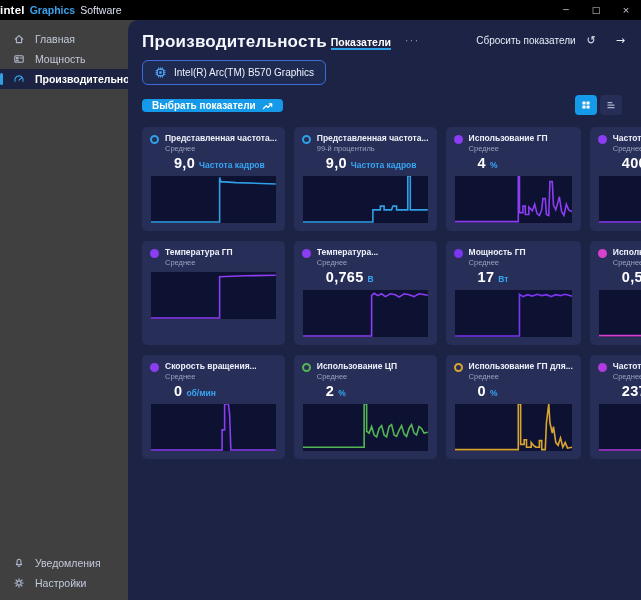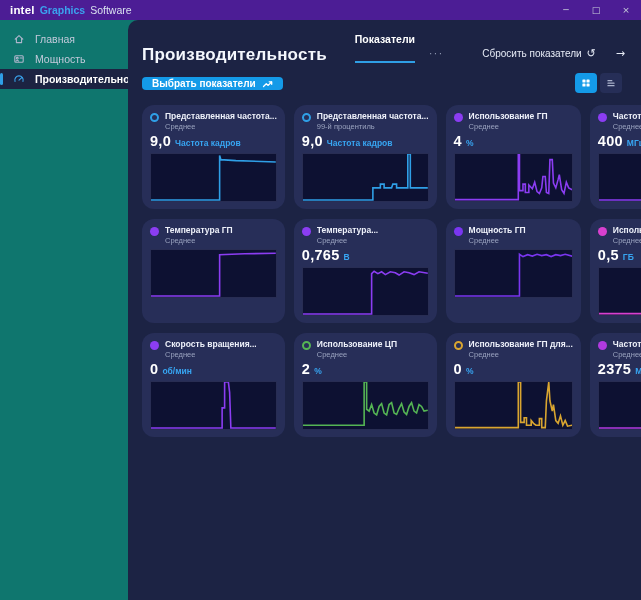--- a/index.html
+++ b/index.html
@@ -3,70 +3,70 @@
 <meta charset="utf-8">
 <style>
   html,body{margin:0;padding:0;}
   body{
     width:641px;height:600px;overflow:hidden;
     background:#0a0d1c;
     font-family:"Liberation Sans","DejaVu Sans",sans-serif;
     -webkit-font-smoothing:antialiased;
   }
   
-  .titlebar{height:20px;display:flex;align-items:center;background:#4c1d95;padding-left:10px;}
+  .titlebar{height:20px;display:flex;align-items:center;background:#000000;}
   .logo{display:flex;gap:5px;align-items:baseline;font-size:10.5px;}
   .logo .l-intel{font-weight:bold;color:#ffffff;font-size:11.5px;letter-spacing:.2px;}
   .logo .l-graphics{color:#3ba2ee;font-weight:bold;}
   .logo .l-software{color:#d9e0ef;}
   .win-controls{margin-left:auto;display:flex;height:100%;}
   .win-btn{width:30px;display:flex;align-items:center;justify-content:center;color:#c7cdda;font-size:9px;font-family:"DejaVu Sans",sans-serif;cursor:default;}
   
-  .app{display:flex;height:580px;background:#0f766e;}
+  .app{display:flex;height:580px;background:#404040;}
   .sidebar{width:128px;flex-shrink:0;position:relative;padding-top:9px;box-sizing:border-box;}
   .nav-item{display:flex;align-items:center;gap:10px;height:20px;padding-left:13px;color:#c3cadb;font-size:10.5px;position:relative;}
   .nav-item svg{width:12px;height:12px;flex-shrink:0;}
   .nav-item svg *{stroke:#aeb6cc;fill:none;stroke-width:1.1;stroke-linecap:round;stroke-linejoin:round;}
   .nav-item svg .f{fill:#aeb6cc;stroke:none;}
   .nav-item.active{background:#1c2342;color:#ffffff;font-weight:bold;}
   .nav-item.active::before{content:"";position:absolute;left:0;top:4px;width:3px;height:12px;background:#2f9fe6;border-radius:2px;}
   .nav-item.active svg *{stroke:#3aa6f0;}
   .sidebar-bottom{position:absolute;bottom:7px;left:0;right:0;}
   
   .main{flex:1;background:#1c2344;border-top-left-radius:10px;padding:13px 16px 0 14px;position:relative;overflow:hidden;}
   .header-row{display:flex;align-items:flex-end;}
   .page-title{font-size:17px;font-weight:bold;color:#f4f7fd;letter-spacing:.2px;line-height:1;}
-  .tab{margin-left:28px;font-size:10.5px;color:#ffffff;font-weight:bold;padding-bottom:16px;border-bottom:2px solid #2f9fe6;}
+  .tab{margin-left:4px;font-size:10.5px;color:#ffffff;font-weight:bold;padding-bottom:0;border-bottom:2px solid #2f9fe6;}
   .overflow-dots{margin-left:14px;color:#97a0ba;font-size:10px;letter-spacing:1.5px;padding-bottom:4px;}
   .header-actions{margin-left:auto;display:flex;gap:20px;font-size:10px;color:#e6ebf6;padding-bottom:4px;}
-  .action{display:flex;gap:5px;align-items:flex-start;cursor:default;}
+  .action{display:flex;gap:11px;align-items:flex-start;cursor:default;}
   .glyph{font-family:"DejaVu Sans",sans-serif;font-size:11px;line-height:1;}
   .device-row{margin-top:10px;}
   .device-btn{display:inline-flex;align-items:center;gap:7px;border:1px solid #3e6bd6;background:#1f2a50;border-radius:6px;padding:5px 11px;color:#eef2fa;font-size:10px;}
   .device-btn svg{width:13px;height:13px;}
   .device-btn svg *{stroke:#4da2f2;fill:none;stroke-width:1.1;}
   .device-btn svg .f{fill:#4da2f2;stroke:none;}
   .select-row{margin-top:10px;display:flex;align-items:center;}
   .primary-btn{display:inline-flex;align-items:center;gap:6px;background:#149ae8;color:#fff;font-size:10px;font-weight:bold;border-radius:4px;padding:1px 10px;}
   .primary-btn svg{width:11px;height:11px;}
   .primary-btn svg *{stroke:#fff;fill:none;stroke-width:1.3;stroke-linecap:round;stroke-linejoin:round;}
   .view-toggles{margin-left:auto;display:flex;gap:3px;margin-right:3px;}
   .toggle{width:22px;height:20px;border-radius:4px;display:flex;align-items:center;justify-content:center;background:#262e57;}
   .toggle.active{background:#149ae8;}
   .toggle svg{width:12px;height:12px;}
   
   .grid{margin-top:12px;display:grid;grid-template-columns:repeat(4,1fr);gap:10px 9px;padding-right:5px;}
-  .card{background:#272e58;border-radius:12px;padding:6px 8px 7px;box-sizing:border-box;}
+  .card{background:#272e58;border-radius:5px;padding:6px 8px 7px;box-sizing:border-box;}
   .card-head{display:flex;gap:6px;align-items:flex-start;min-height:17px;}
   .dot{width:9px;height:9px;border-radius:50%;margin-top:2px;flex-shrink:0;box-sizing:border-box;}
   .dot.ring{border:2.5px solid;background:transparent !important;}
   .card-titles{min-width:0;}
   .card-title{font-size:8.5px;font-weight:bold;color:#eef1fa;white-space:nowrap;overflow:hidden;}
   .card-sub{font-size:7.5px;color:#9aa3bf;margin-top:1px;}
-  .card-value{margin-top:2px;display:flex;align-items:baseline;gap:4px;}
+  .card-value{margin-top:2px;display:flex;align-items:baseline;gap:4px;margin-left:24px;}
   .value-num{font-size:14.5px;font-weight:bold;color:#ffffff;letter-spacing:.3px;}
   .value-unit{font-size:8.5px;color:#37a5f2;font-weight:bold;}
   .chart{margin-top:4px;height:47px;background:#0d1132;border:1px solid rgba(110,120,170,.28);border-radius:1px;}
   svg.spark{width:100%;height:100%;display:block;}
 </style>
 </head>
 <body>
 
 <div class="titlebar">
   <div class="logo">
@@ -100,39 +100,65 @@
       <span>Мощность</span>
     </div>
     <div class="nav-item active">
       <svg viewBox="0 0 12 12">
           <path d="M2 8.4 a4.2 4.2 0 1 1 8 0"></path>
           <path d="M6 7.2 L8.8 4.6"></path>
         </svg>
       <span>Производительность</span>
     </div>
 
+    <div class="sidebar-bottom">
+      <div class="nav-item">
+        <svg viewBox="0 0 12 12">
+            <path d="M6 2.2 C4.7 2.2 4.1 3.3 4.1 4.8 C4.1 6.8 3.3 7.6 3.3 7.6 H8.7 C8.7 7.6 7.9 6.8 7.9 4.8 C7.9 3.3 7.3 2.2 6 2.2 Z"></path>
+            <path d="M5.2 9 A0.9 0.9 0 0 0 6.8 9"></path>
+          </svg>
+        <span>Уведомления</span>
+      </div>
+      <div class="nav-item">
+        <svg viewBox="0 0 12 12">
+            <circle cx="6" cy="6" r="2.1"></circle>
+            <path d="M6 1.8 V3 M6 9 V10.2 M1.8 6 H3 M9 6 H10.2 M3 3 L3.9 3.9 M8.1 8.1 L9 9 M9 3 L8.1 3.9 M3.9 8.1 L3 9"></path>
+          </svg>
+        <span>Настройки</span>
+      </div>
+    </div>
   </div>
 
   <div class="main">
 
     <div class="header-row">
       <span class="page-title">Производительность</span>
       <span class="tab">Показатели</span>
       <span class="overflow-dots">···</span>
       <div class="header-actions">
         <span class="action">
           <span>Сбросить показатели</span>
           <span class="glyph">↺</span>
         </span>
         <span class="action">
           <span class="glyph">→</span>
         </span>
       </div>
     </div>
 
+    <div class="device-row">
+      <span class="device-btn">
+        <svg viewBox="0 0 13 13">
+            <rect x="3.4" y="3.4" width="6.2" height="6.2" rx="1"></rect>
+            <rect class="f" x="5.3" y="5.3" width="2.4" height="2.4"></rect>
+            <path d="M4.6 1.6 V3.4 M6.5 1.6 V3.4 M8.4 1.6 V3.4 M4.6 9.6 V11.4 M6.5 9.6 V11.4 M8.4 9.6 V11.4 M1.6 4.6 H3.4 M1.6 6.5 H3.4 M1.6 8.4 H3.4 M9.6 4.6 H11.4 M9.6 6.5 H11.4 M9.6 8.4 H11.4"></path>
+          </svg>
+        <span>Intel(R) Arc(TM) B570 Graphics</span>
+      </span>
+    </div>
 
     <div class="select-row">
       <span class="primary-btn">
         <span>Выбрать показатели</span>
         <svg viewBox="0 0 11 11">
             <path d="M1.5 8.5 L4.3 5.7 L6.2 7.4 L9.5 4"></path>
             <path d="M7.2 3.8 H9.7 V6.3"></path>
           </svg>
       </span>
       <div class="view-toggles">
@@ -270,20 +296,24 @@
   </div>
 
   <div class="card">
     <div class="card-head">
       <span class="dot" style="background: rgb(122, 54, 240);"></span>
       <span class="card-titles">
         <div class="card-title">Мощность ГП</div>
         <div class="card-sub">Среднее</div>
       </span>
     </div>
+    <div class="card-value">
+      <span class="value-num">17</span>
+      <span class="value-unit">Вт</span>
+    </div>
     <div class="chart">
             <svg class="spark" viewBox="0 0 100 100" preserveAspectRatio="none">
               <polyline points="0,98 55,98 55,9 58,14 62,10 66,13 70,9 74,12 78,10 82,14 86,10 90,12 94,9 100,13" fill="none" stroke="#7a36f0" stroke-width="1.6" vector-effect="non-scaling-stroke" stroke-linejoin="miter"></polyline>
             </svg>
           </div>
   </div>
 
   <div class="card">
     <div class="card-head">
       <span class="dot" style="background: rgb(216, 64, 207);"></span>

